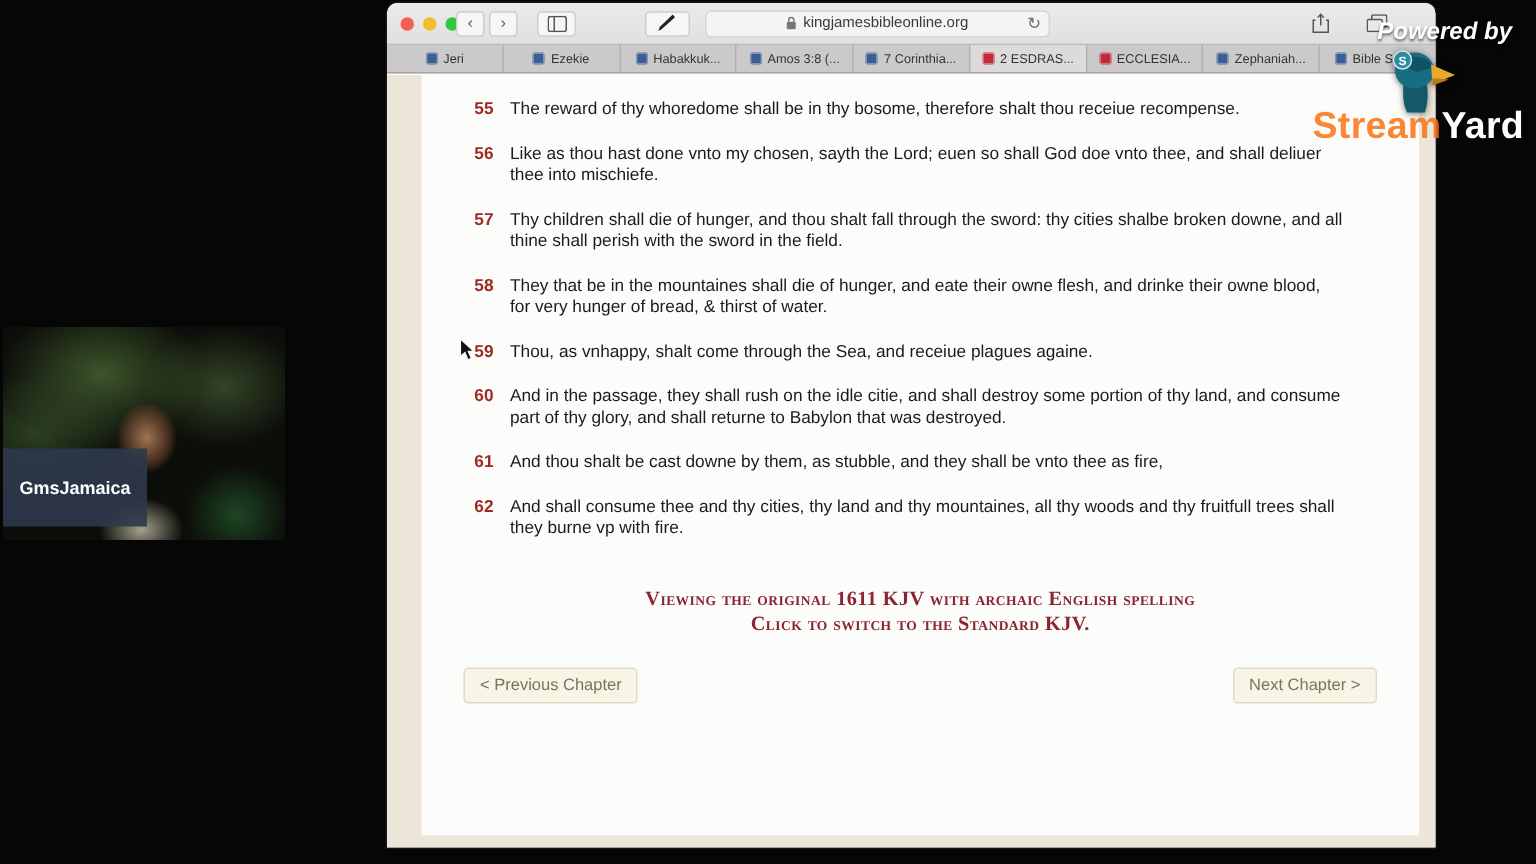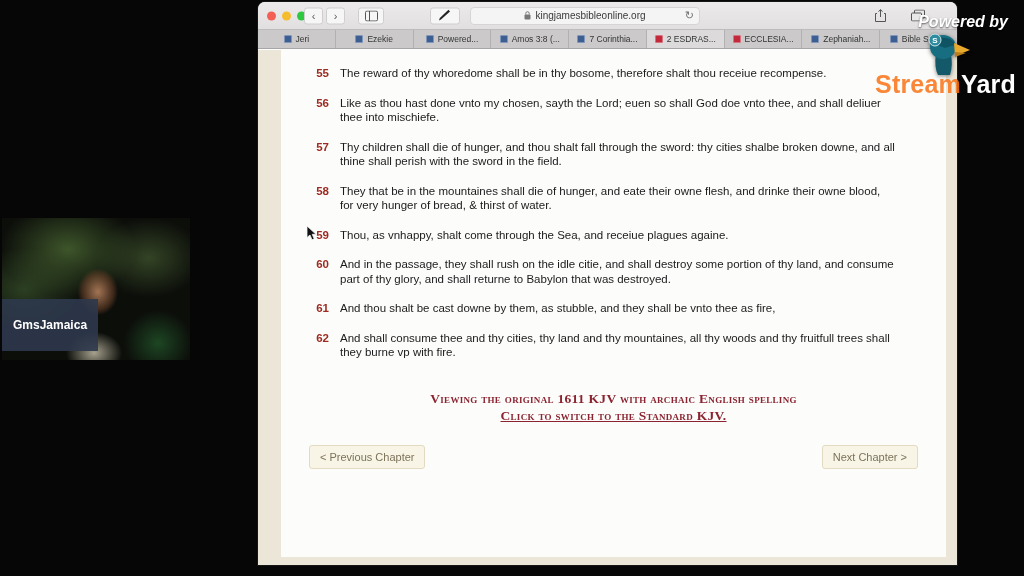--- a/index.html
+++ b/index.html
@@ -50,21 +50,21 @@
   .sheet { position:absolute; left:23px; right:11px; top:0; bottom:8px;
            background:#fcfcfb; padding:16px 28px 0 28px; }
   .verse { display:flex; margin-bottom:15px; font-size:11.5px; line-height:14.5px;
            color:#1b1b1b; }
   .vnum { width:20px; flex-shrink:0; text-align:right; font-weight:bold; color:#9c2b21; }
   .vtext { margin-left:11px; max-width:556px; }
   .notice { margin-top:30px; text-align:center; color:#8b2430;
             font-family:"Liberation Serif", serif; font-weight:bold;
             font-variant:small-caps; font-size:13.5px; line-height:17px;
             letter-spacing:.3px; }
-  .notice .link { text-decoration:underline; cursor:pointer; display:inline-block; }
+  .notice .link { cursor:pointer; display:inline-block; }
   .chapnav { display:flex; justify-content:space-between; margin-top:21px; }
   .chapbtn { background:#f9f5e6; border:1px solid #e2dbc1; border-radius:3px;
              color:#7b735a; font-size:11px; padding:5px 10px; cursor:pointer;
              font-family:"Liberation Sans", sans-serif; }
 
   
   .webcam { position:absolute; left:2px; top:218px; width:188px; height:142px;
             background:
               radial-gradient(ellipse 40px 30px at 49% 95%, rgba(205,198,175,.8), transparent 70%),
               radial-gradient(ellipse 26px 30px at 51% 52%, rgba(188,134,96,.85), rgba(110,66,42,.5) 60%, transparent 78%),
@@ -141,21 +141,21 @@
       <div class="tab">
         <span class="favicon blue"></span>
         <span>Jeri</span>
       </div>
       <div class="tab">
         <span class="favicon blue"></span>
         <span>Ezekie</span>
       </div>
       <div class="tab">
         <span class="favicon blue"></span>
-        <span>Powered...</span>
+        <span>Habakkuk...</span>
       </div>
       <div class="tab">
         <span class="favicon blue"></span>
         <span>Amos 3:8 (...</span>
       </div>
       <div class="tab">
         <span class="favicon blue"></span>
         <span>7 Corinthia...</span>
       </div>
       <div class="tab active">

